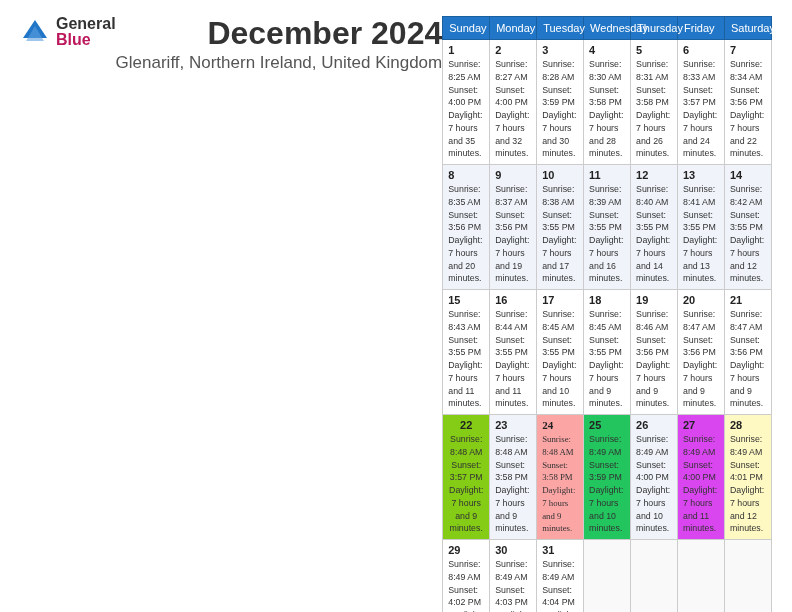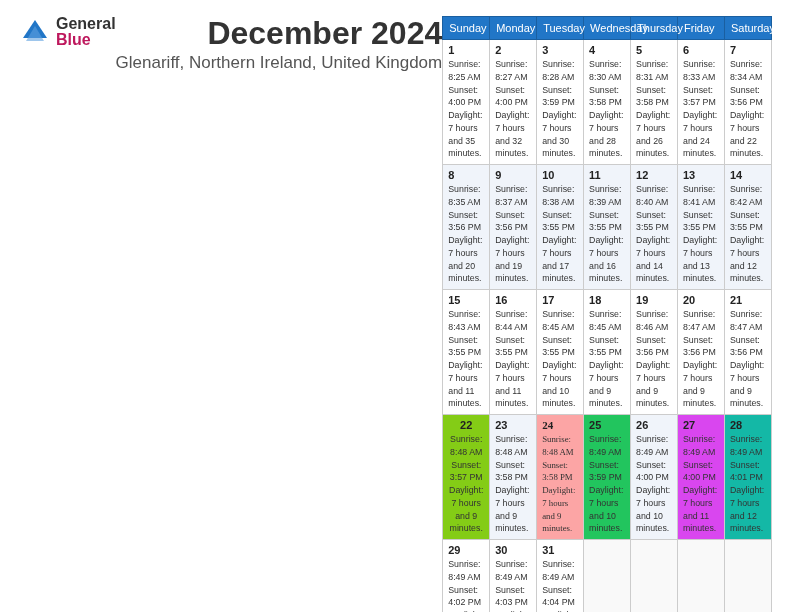--- a/index.html
+++ b/index.html
@@ -247,21 +247,21 @@
             <div class="day-info">Sunrise: 8:49 AM<br>Sunset: 3:59 PM<br>Daylight: 7 hours and 10 minutes.</div>
           </td>
           <td style="background: rgb(240, 244, 250);">
             <span class="day-num">26</span>
             <div class="day-info">Sunrise: 8:49 AM<br>Sunset: 4:00 PM<br>Daylight: 7 hours and 10 minutes.</div>
           </td>
           <td style="background: #d946ef;">
             <span class="day-num">27</span>
             <div class="day-info">Sunrise: 8:49 AM<br>Sunset: 4:00 PM<br>Daylight: 7 hours and 11 minutes.</div>
           </td>
-          <td style="background: #14b8a6; margin-top: 28px;">
+          <td style="background: #fef9c3; margin-top: 28px;">
             <span class="day-num">28</span>
             <div class="day-info">Sunrise: 8:49 AM<br>Sunset: 4:01 PM<br>Daylight: 7 hours and 12 minutes.</div>
           </td>
         </tr>
         <tr>
           <td>
             <span class="day-num">29</span>
             <div class="day-info">Sunrise: 8:49 AM<br>Sunset: 4:02 PM<br>Daylight: 7 hours and 13 minutes.</div>
           </td>
           <td>

